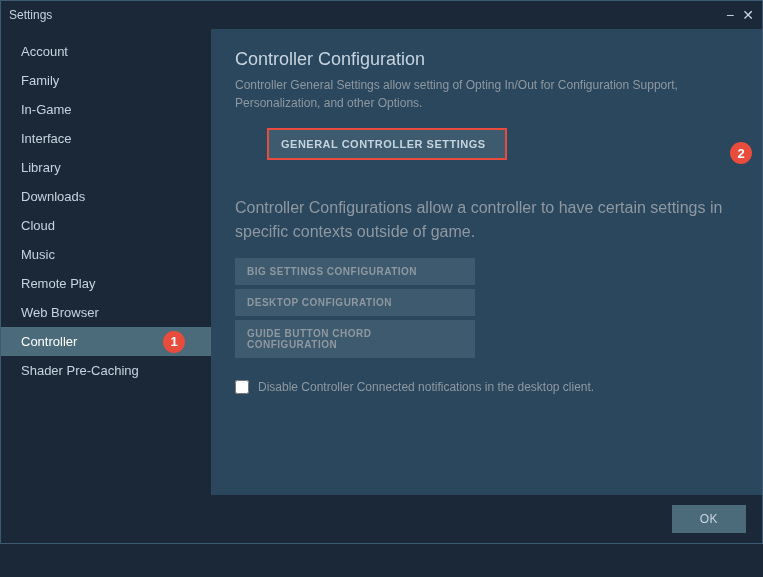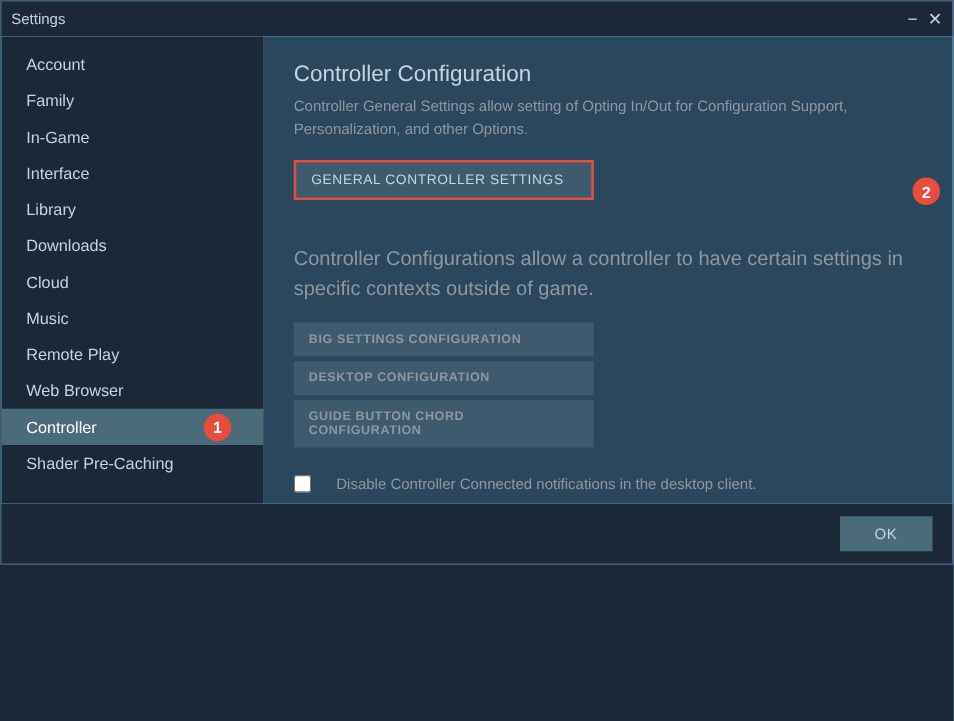--- a/index.html
+++ b/index.html
@@ -9,22 +9,22 @@
       height: 577px;
       background: #1b2838;
       font-family: 'Arial', sans-serif;
       font-size: 13px;
       color: #c6d4df;
       overflow: hidden;
     }
 
     .window {
       width: 763px;
-      height: 452px;
-      background: #7dd3fc;
+      height: 544px;
+      background: #f0abfc;
       display: flex;
       flex-direction: column;
       border: 1px solid #3d5a72;
     }
 
     .titlebar {
       background: #1b2838;
       height: 28px;
       display: flex;
       align-items: center;
@@ -103,27 +103,28 @@
       margin-bottom: 16px;
       line-height: 1.5;
     }
 
     .general-controller-btn {
       border: 2px solid #e74c3c;
       background: #3d5a6e;
       color: #c6d4df;
       padding: 8px 12px;
       font-size: 11px;
-      font-weight: normal;
+      font-weight: bold;
       letter-spacing: 0.5px;
       cursor: pointer;
       text-align: left;
       display: inline-block;
       margin-bottom: 18px;
       width: 240px;
+      margin-left: 32px;
     }
 
     .section-desc {
       font-size: 16px;
       color: #8f98a0;
       margin-bottom: 14px;
       line-height: 1.5;
     }
 
     .config-btn {
@@ -137,21 +138,21 @@
       cursor: pointer;
       text-align: left;
       display: block;
       width: 240px;
       margin-bottom: 4px;
     }
 
     .checkbox-row {
       display: flex;
       align-items: center;
-      gap: 20px;
+      gap: 9px;
       margin-top: 18px;
     }
 
     .checkbox-row input[type="checkbox"] {
       width: 14px;
       height: 14px;
       accent-color: #4c6b7a;
       flex-shrink: 0;
     }
 

